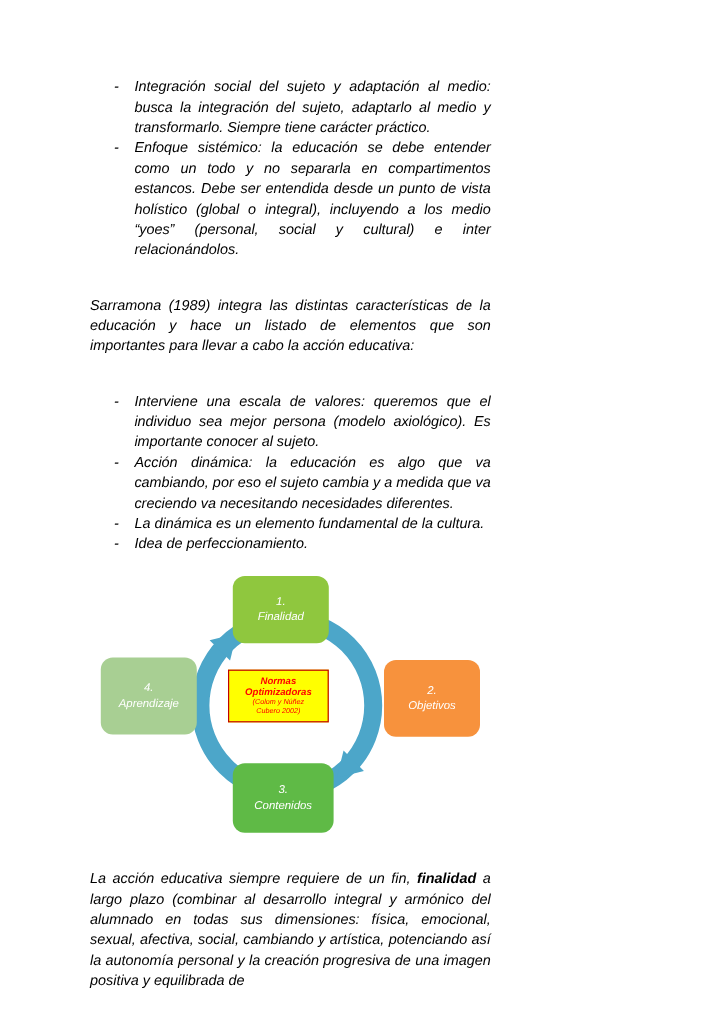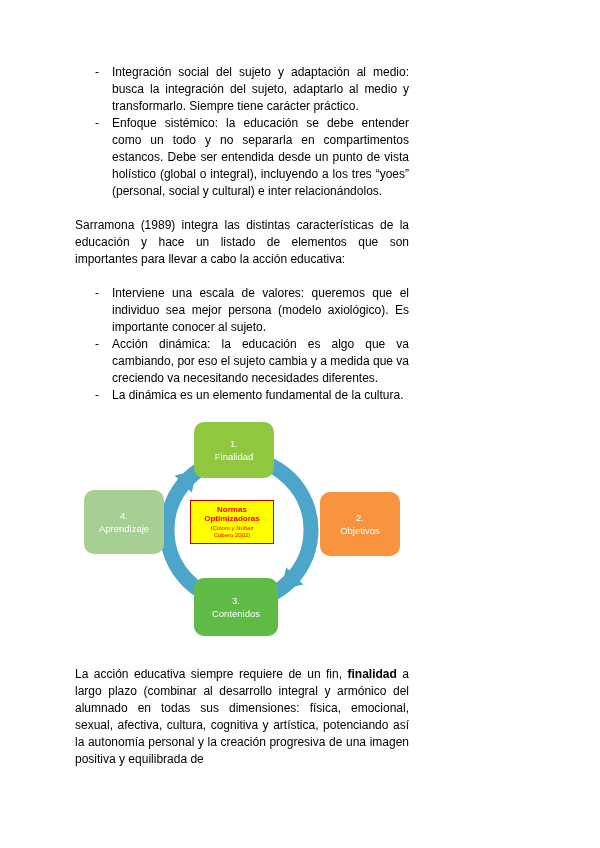--- a/index.html
+++ b/index.html
@@ -14,39 +14,40 @@
     font-family: "Liberation Sans", sans-serif;
     color: #000000;
   }
   .page {
     box-sizing: border-box;
     width: 484px;
     height: 848px;
     padding: 64px 75px 0 75px;
     font-size: 12px;
     line-height: 17px;
+    font-style: italic;
   }
   ul.blist {
     list-style: none;
     margin: 0;
     padding: 0 0 0 20px;
   }
   ul.blist li {
     position: relative;
     padding-left: 17px;
     text-align: justify;
   }
   ul.blist li::before {
     content: "-";
     position: absolute;
     left: 0;
     top: 0;
   }
   p.para {
-    margin: 17px 0;
+    margin: 29px 0;
     text-align: justify;
   }
   p.final {
     margin-top: 26px;
   }
   
   .diagram {
     position: relative;
     width: 320px;
     height: 222px;
@@ -102,29 +103,30 @@
     margin-top: 2px;
   }
 </style>
 </head>
 <body>
 
 <div class="page">
 
   <ul class="blist">
     <li>Integración social del sujeto y adaptación al medio: busca la integración del sujeto, adaptarlo al medio y transformarlo. Siempre tiene carácter práctico.</li>
-    <li>Enfoque sistémico: la educación se debe entender como un todo y no separarla en compartimentos estancos. Debe ser entendida desde un punto de vista holístico (global o integral), incluyendo a los tres “yoes” (personal, social y cultural) e inter relacionándolos.</li>
+    <li>Enfoque sistémico: la educación se debe entender como un todo y no separarla en compartimentos estancos. Debe ser entendida desde un punto de vista holístico (global o integral), incluyendo a los medio “yoes” (personal, social y cultural) e inter relacionándolos.</li>
   </ul>
 
   <p class="para">Sarramona (1989) integra las distintas características de la educación y hace un listado de elementos que son importantes para llevar a cabo la acción educativa:</p>
 
   <ul class="blist">
     <li>Interviene una escala de valores: queremos que el individuo sea mejor persona (modelo axiológico). Es importante conocer al sujeto.</li>
     <li>Acción dinámica: la educación es algo que va cambiando, por eso el sujeto cambia y a medida que va creciendo va necesitando necesidades diferentes.</li>
     <li>La dinámica es un elemento fundamental de la cultura.</li>
+    <li>Idea de perfeccionamiento.</li>
   </ul>
 
 
   <div class="diagram">
     <svg width="320" height="222" viewBox="0 0 320 222">
       <circle cx="157" cy="112" r="72" fill="none" stroke="#4CA6C9" stroke-width="15"></circle>
       <polygon points="115.3,51.9 109.7,74.5 92.7,57.5" fill="#4CA6C9"></polygon>
       <polygon points="198.7,172.1 221.3,166.5 204.3,149.5" fill="#4CA6C9"></polygon>
     </svg>
 
@@ -138,15 +140,15 @@
 Aprendizaje</div>
 
     <div class="center-box">
       <div class="center-title">Normas
 Optimizadoras</div>
       <div class="center-sub">(Colom y Núñez
 Cubero 2002)</div>
     </div>
   </div>
 
-  <p class="para final"><span>La acción educativa siempre requiere de un fin, </span><strong>finalidad</strong><span> a largo plazo (combinar al desarrollo integral y armónico del alumnado en todas sus dimensiones: física, emocional, sexual, afectiva, cultura, cognitiva y artística, potenciando así la autonomía personal y la creación progresiva de una imagen positiva y equilibrada de</span></p>
+  <p class="para final"><span>La acción educativa siempre requiere de un fin, </span><strong>finalidad</strong><span> a largo plazo (combinar al desarrollo integral y armónico del alumnado en todas sus dimensiones: física, emocional, sexual, afectiva, social, cambiando y artística, potenciando así la autonomía personal y la creación progresiva de una imagen positiva y equilibrada de</span></p>
 
 </div>
 
 </body></html>

